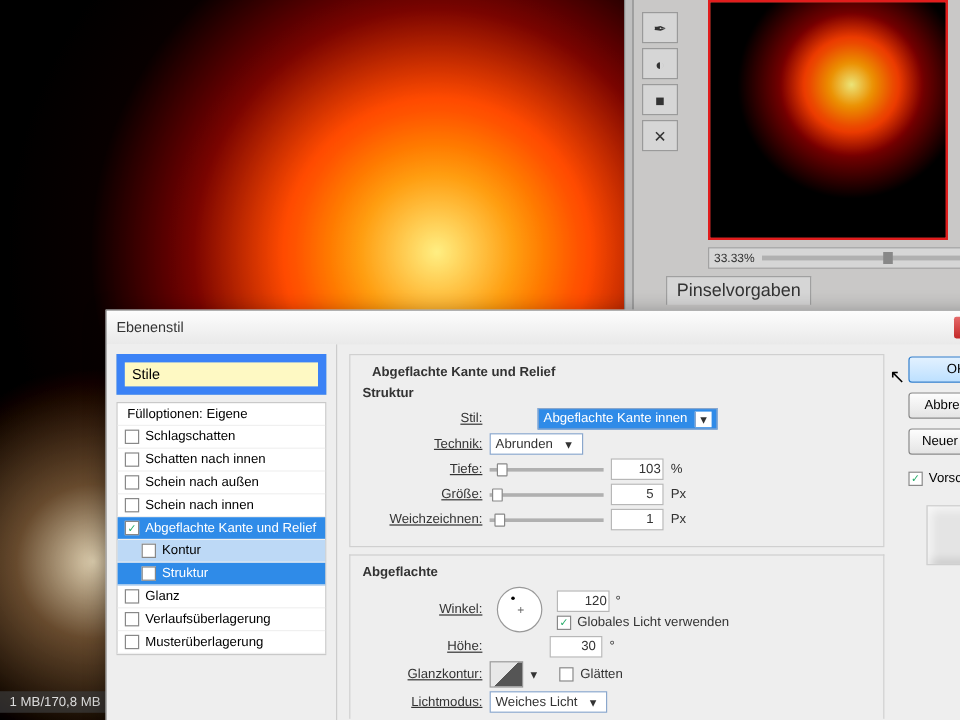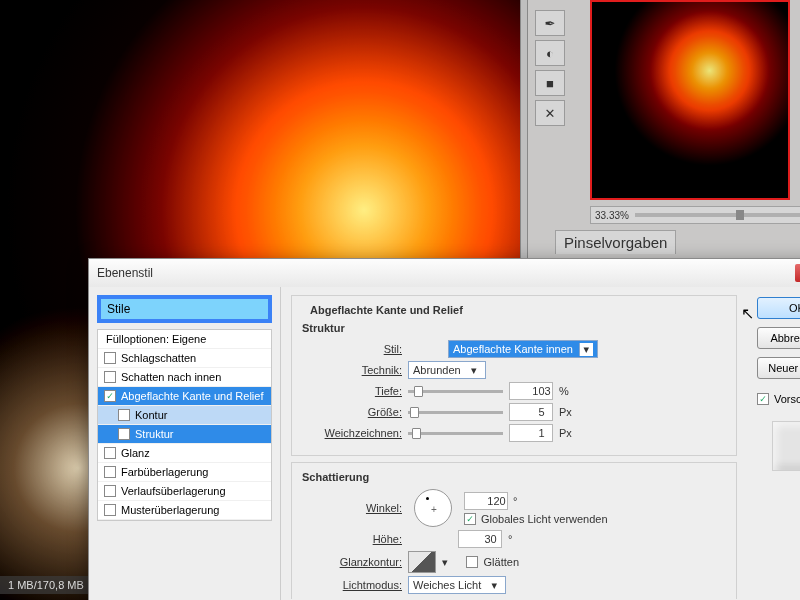--- a/index.html
+++ b/index.html
@@ -41,21 +41,21 @@
 
 
 .dialog { position: absolute; top: 258px; left: 88px; width: 760px; height: 360px; background: #eee; border: 1px solid #8a8a8a; box-shadow: 0 4px 18px rgba(0,0,0,.4); }
 .titlebar { height: 28px; background: linear-gradient(#fdfdfd, #e9e9e9); display: flex; align-items: center; padding: 0 8px; font-size: 12px; color: #333; }
 .titlebar .close { margin-left: auto; width: 44px; height: 18px; background: linear-gradient(#e56a6a, #c42929); border-radius: 2px; color: #fff; font-size: 11px; text-align: center; line-height: 17px; }
 
 .dialog-body { display: flex; height: calc(100% - 28px); }
 
 
 .styles-col { width: 192px; border-right: 1px solid #ccc; background: #eee; padding: 8px; }
-.styles-head { font-size: 12px; background: #7dd3fc; border: 4px solid #3b82f6; padding: 3px 6px; margin-bottom: 6px; }
+.styles-head { font-size: 12px; background: #fef9c3; border: 7px solid #3b82f6; padding: 3px 6px; margin-bottom: 6px; }
 .style-list { border: 1px solid #c9c9c9; background: #fff; font-size: 11px; }
 .style-list .row { display: flex; align-items: flex-end; padding: 3px 6px; gap: 5px; border-bottom: 1px solid #f0f0f0; cursor: default; }
 .style-list .row.sel { background: #2f8be8; color: #fff; }
 .style-list .row.sub { padding-left: 20px; background: #bdd9f6; }
 .style-list .row.sub.sel { background: #2f8be8; }
 .chk { width: 12px; height: 12px; border: 1px solid #888; background: #fff; display: inline-flex; align-items: center; justify-content: center; font-size: 9px; color: #2a6; }
 
 
 .settings-col { flex: 1; padding: 8px 10px; font-size: 11px; color: #333; overflow: hidden; }
 .fieldset { border: 1px solid #d0d0d0; padding: 8px 10px 10px; margin-bottom: 6px; }
@@ -129,39 +129,43 @@
             <span style="padding-left:2px">Fülloptionen: Eigene</span>
           </div>
         <div class="row">
             <span class="chk"></span>
             <span>Schlagschatten</span>
           </div>
         <div class="row">
             <span class="chk"></span>
             <span>Schatten nach innen</span>
           </div>
+        <div class="row">
+            <span class="chk"></span>
+            <span>Schein nach außen</span>
+          </div>
+        <div class="row">
+            <span class="chk"></span>
+            <span>Schein nach innen</span>
+          </div>
         <div class="row sel">
             <span class="chk">✓</span>
             <span>Abgeflachte Kante und Relief</span>
           </div>
         <div class="row sub">
             <span class="chk"></span>
             <span>Kontur</span>
           </div>
         <div class="row sub sel">
             <span class="chk"></span>
             <span>Struktur</span>
           </div>
         <div class="row">
             <span class="chk"></span>
             <span>Glanz</span>
-          </div>
-        <div class="row">
-            <span class="chk"></span>
-            <span>Farbüberlagerung</span>
           </div>
         <div class="row">
             <span class="chk"></span>
             <span>Verlaufsüberlagerung</span>
           </div>
         <div class="row">
             <span class="chk"></span>
             <span>Musterüberlagerung</span>
           </div>
       </div>
@@ -212,21 +216,21 @@
               <div class="strack">
                 <div class="sknob" style="left:4%"></div>
               </div>
             </div>
           <div class="numbox">1</div>
           <span>Px</span>
         </div>
       </div>
 
       <div class="fieldset" style="border-bottom:none;padding-bottom:2px">
-        <div class="sub-legend">Schattierung</div>
+        <div class="sub-legend">Abgeflachte</div>
         <div class="field">
           <label>Winkel:</label>
           <div class="angle"></div>
           <div style="display:flex;flex-direction:column;gap:3px">
             <div style="display:flex;align-items:center;gap:5px">
               <div class="numbox">120</div>
               <span>°</span>
             </div>
             <div style="display:flex;align-items:center;gap:5px">
               <span class="chk">✓</span>

